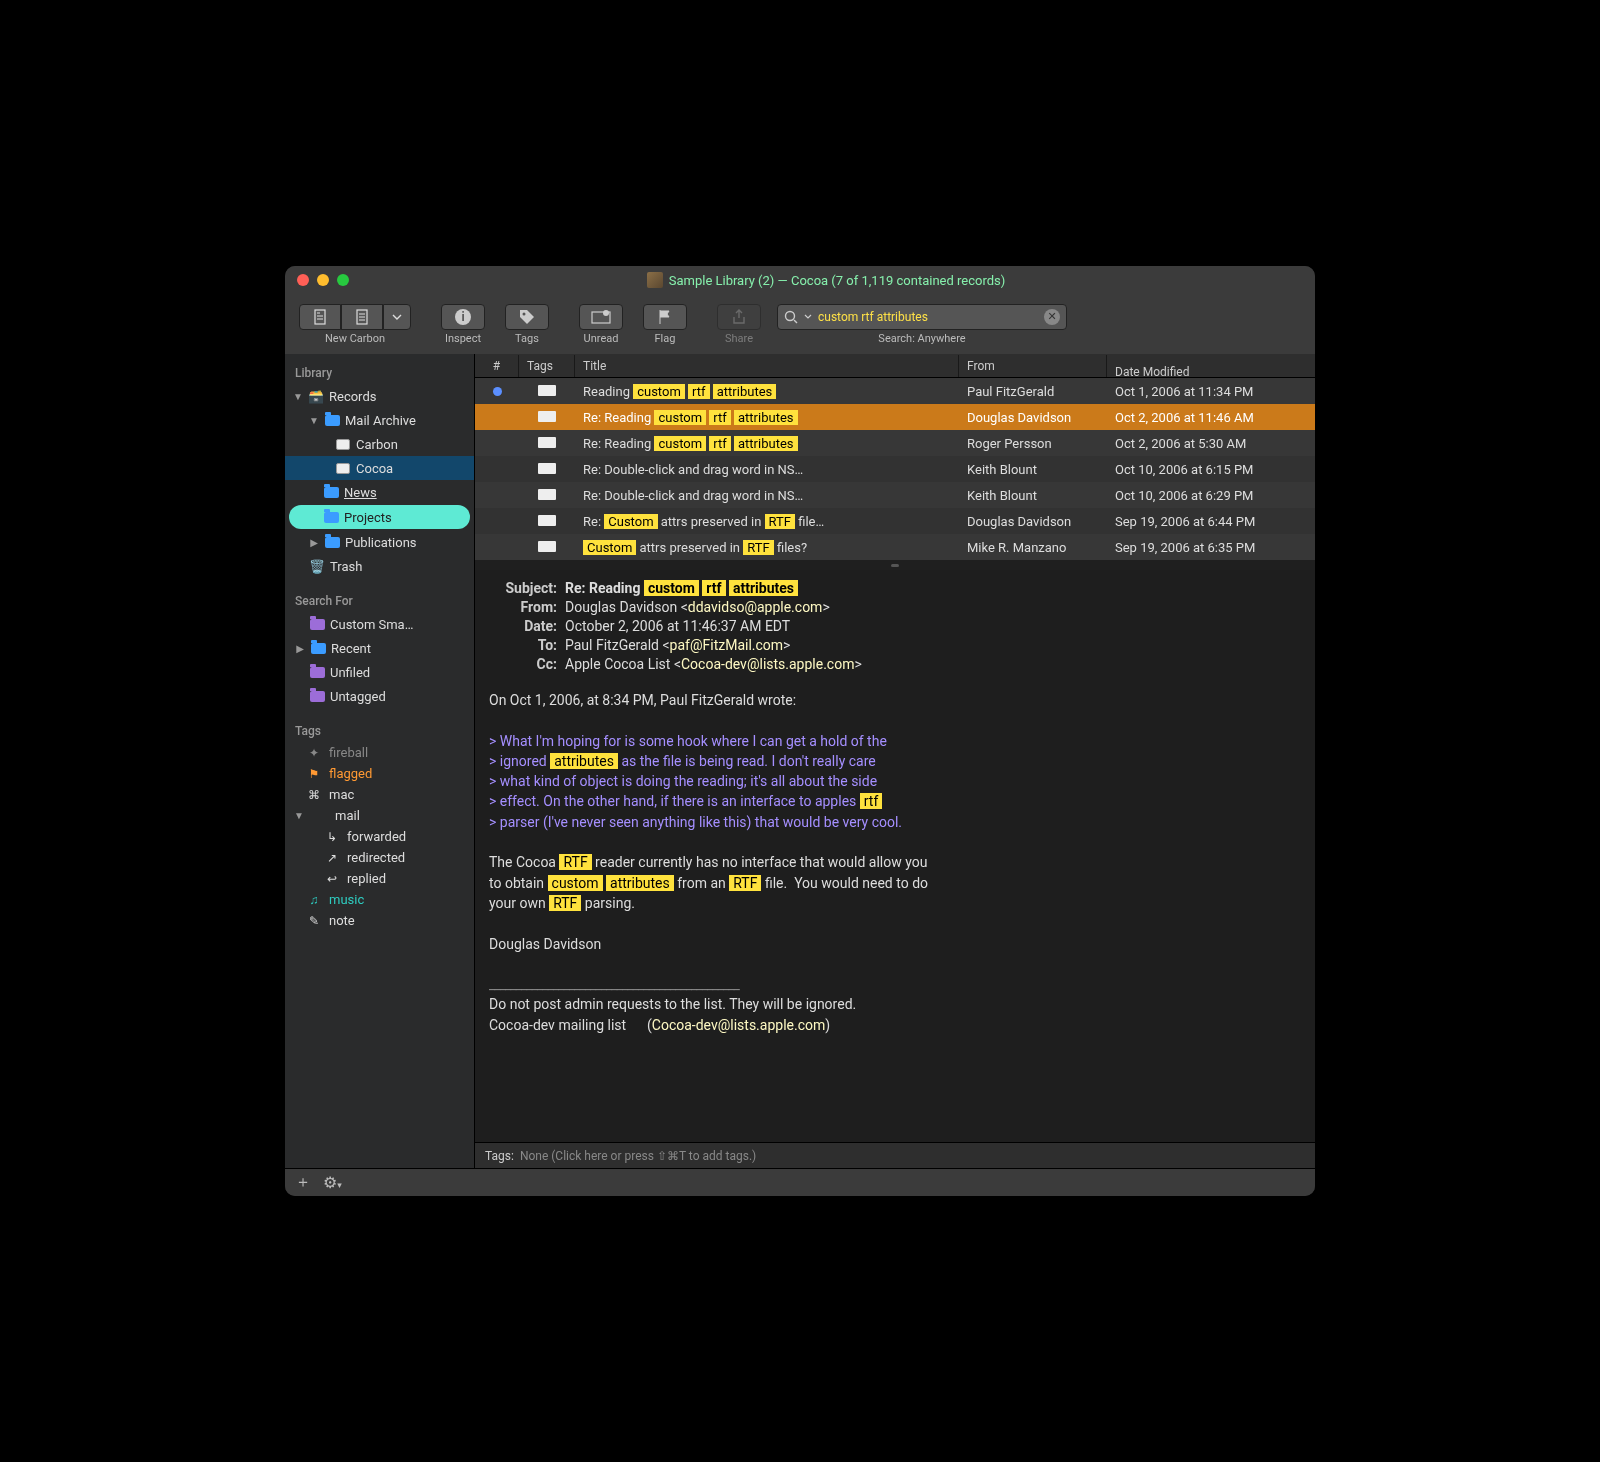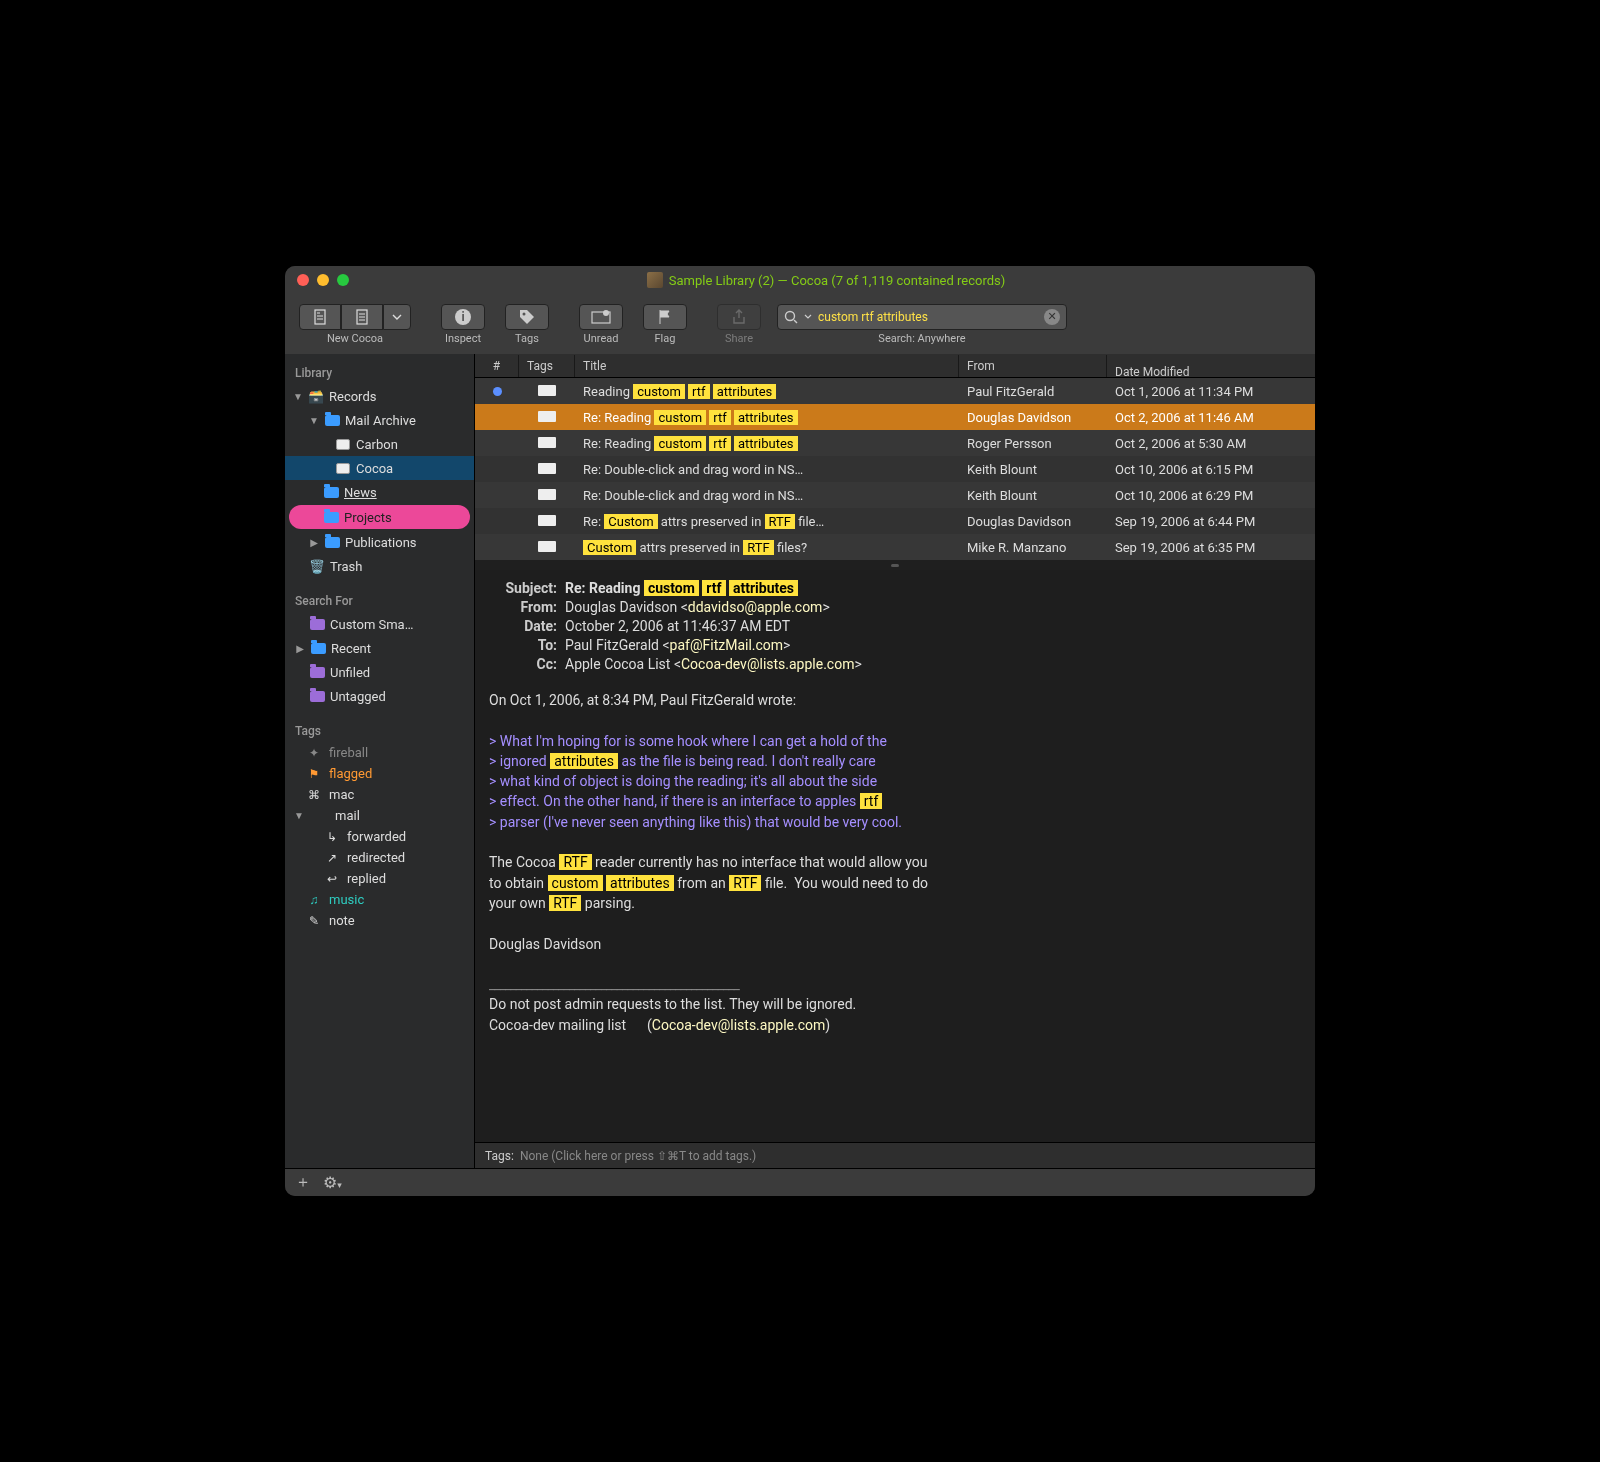--- a/index.html
+++ b/index.html
@@ -4,21 +4,21 @@
 <style>
 * { margin: 0; padding: 0; box-sizing: border-box; font-family: -apple-system, BlinkMacSystemFont, "Segoe UI", Roboto, sans-serif; }
 body { background: #000; display: flex; align-items: center; justify-content: center; min-height: 100vh; }
 .window { width: 1030px; height: 930px; background: #2a2a2a; border-radius: 10px; overflow: hidden; display: flex; flex-direction: column; box-shadow: 0 20px 60px rgba(0,0,0,0.6); }
 .titlebar { height: 28px; background: #3b3b3b; display: flex; align-items: center; padding: 0 12px; }
 .traffic-lights { display: flex; gap: 8px; }
 .traffic-light { width: 12px; height: 12px; border-radius: 50%; }
 .tl-close { background: #ff5f56; }
 .tl-min { background: #ffbd2e; }
 .tl-max { background: #27c93f; }
-.titlebar-title { flex: 1; text-align: center; color: #84cc16; font-size: 13px; display: flex; justify-content: center; align-items: center; gap: 6px; }
+.titlebar-title { flex: 1; text-align: center; color: #86efac; font-size: 13px; display: flex; justify-content: center; align-items: center; gap: 6px; }
 .title-icon { width: 16px; height: 16px; background: linear-gradient(135deg,#8b6f47,#5a4730); border-radius: 2px; }
 .toolbar { height: 60px; background: #3b3b3b; display: flex; align-items: center; padding: 4px 14px; gap: 0; }
 .tool-group { display: flex; flex-direction: column; align-items: center; gap: 2px; margin-right: 20px; }
 .tool-group-wide { margin-right: 30px; }
 .tool-btn-row { display: flex; gap: 0; }
 .tool-btn { width: 42px; height: 26px; background: #555; border: 1px solid #222; display: flex; align-items: center; justify-content: center; cursor: pointer; }
 .tool-btn:first-child { border-radius: 4px 0 0 4px; }
 .tool-btn:last-child { border-radius: 0 4px 4px 0; }
 .tool-btn.solo { border-radius: 4px; width: 44px; }
 .tool-btn.narrow { width: 28px; }
@@ -26,21 +26,21 @@
 .search-box { display: flex; flex-direction: column; align-items: center; gap: 2px; }
 .search-input-wrap { width: 290px; height: 26px; background: #555; border: 1px solid #222; border-radius: 4px; display: flex; align-items: center; padding: 0 6px; gap: 6px; }
 .search-input { flex: 1; background: transparent; border: none; color: #fde047; font-size: 12px; outline: none; }
 .search-clear { width: 16px; height: 16px; background: #888; border-radius: 50%; display: flex; align-items: center; justify-content: center; color: #333; font-size: 11px; cursor: pointer; }
 .main { flex: 1; display: flex; overflow: hidden; }
 .sidebar { width: 190px; background: #2a2b2c; border-right: 1px solid #000; display: flex; flex-direction: column; overflow-y: auto; }
 .sidebar-section { padding: 8px 0 4px 0; }
 .sidebar-header { color: #999; font-size: 12px; padding: 4px 10px; font-weight: 500; }
 .sidebar-item { display: flex; align-items: center; padding: 3px 8px 3px 8px; color: #ddd; font-size: 13px; cursor: pointer; gap: 5px; min-height: 24px; }
 .sidebar-item.selected-blue { background: #12476b; }
-.sidebar-item.selected-purple { background: #ec4899; color: #222; border-radius: 14px; margin: 1px 4px; }
+.sidebar-item.selected-purple { background: #5eead4; color: #222; border-radius: 14px; margin: 1px 4px; }
 .disclosure { width: 10px; text-align: center; color: #999; font-size: 10px; }
 .sidebar-icon { width: 16px; height: 16px; display: flex; align-items: center; justify-content: center; font-size: 13px; }
 .folder-icon { background: #3b9cff; border-radius: 2px; width: 15px; height: 11px; position: relative; }
 .folder-icon::before { content:''; position:absolute; top:-3px; left:0; width:6px; height:3px; background:#3b9cff; border-radius:1px 1px 0 0; }
 .folder-icon.purple { background:#9c6dd8; }
 .folder-icon.purple::before { background:#9c6dd8; }
 .drive-icon { width:14px; height:11px; background:#eee; border-radius:2px; border:1px solid #999;}
 .content { flex: 1; display: flex; flex-direction: column; overflow: hidden; background:#323232; }
 .list-header { display: flex; background: #2e2e2e; border-bottom: 1px solid #000; height: 24px; align-items: center; color:#ccc; font-size:12px; }
 .col-dot { width: 44px; text-align:center; border-right:1px solid #191919; padding: 4px;}
@@ -112,21 +112,21 @@
               <rect x="3" y="1" width="10" height="14" fill="none" stroke="#ddd" stroke-width="1.2"></rect>
               <path d="M5 5h6M5 8h6M5 11h6" stroke="#ddd" stroke-width="1"></path>
             </svg>
         </div>
         <div class="tool-btn narrow">
           <svg width="10" height="6" viewBox="0 0 10 6">
               <path d="M1 1l4 4 4-4" fill="none" stroke="#ddd" stroke-width="1.4"></path>
             </svg>
         </div>
       </div>
-      <div class="tool-label">New Cocoa</div>
+      <div class="tool-label">New Carbon</div>
     </div>
 
     <div class="tool-group">
       <div class="tool-btn solo">
         <svg width="18" height="18" viewBox="0 0 18 18">
             <circle cx="9" cy="9" r="8" fill="#ccc"></circle>
             <text x="9" y="13" text-anchor="middle" font-size="12" font-weight="bold" fill="#555" font-family="serif">i</text>
           </svg>
       </div>
       <div class="tool-label">Inspect</div>

